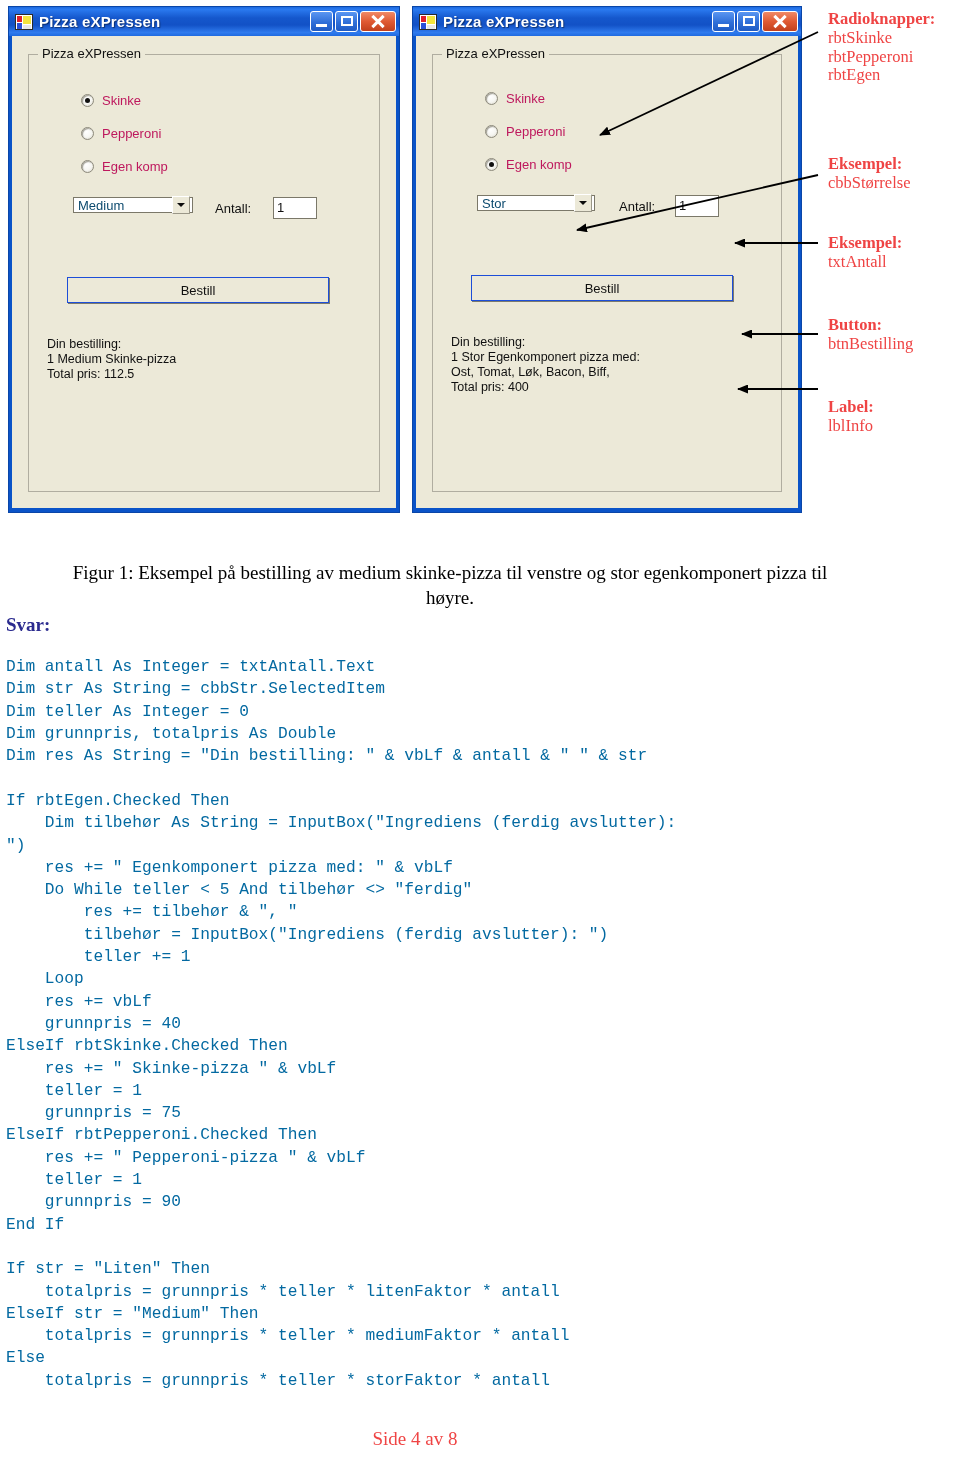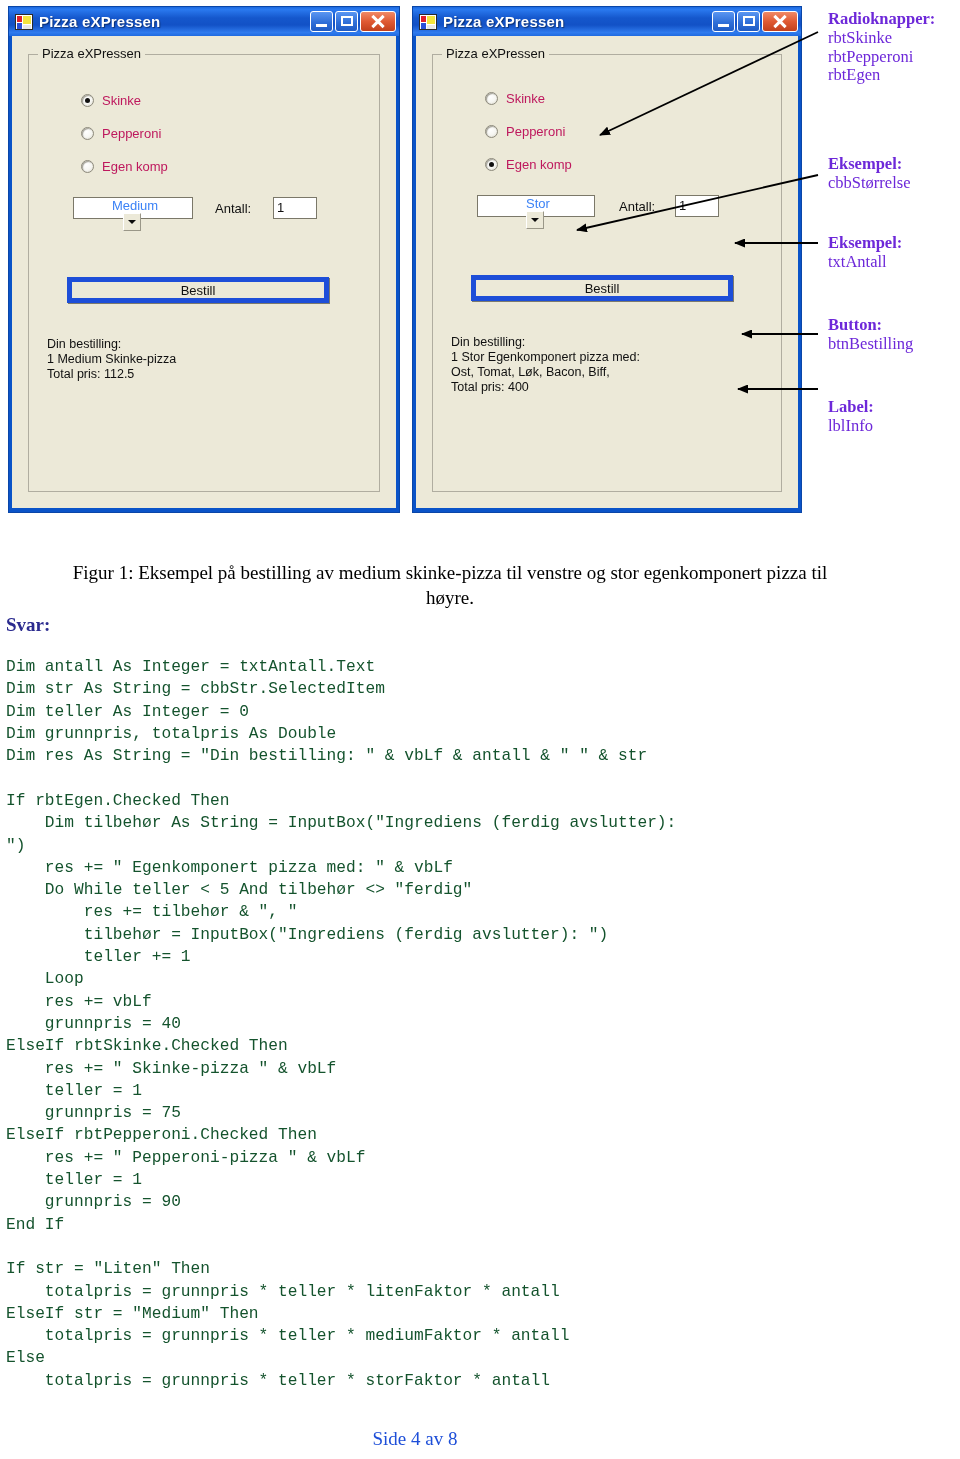--- a/index.html
+++ b/index.html
@@ -146,29 +146,28 @@
     content: "";
     position: absolute;
     left: 3px; top: 3px;
     width: 5px; height: 5px;
     border-radius: 50%;
     background: #101010;
   }
 
   .combobox {
     position: absolute;
-    height: 22px;
+    height: 16px;
     background: #ffffff;
     border: 1px solid #7b7869;
     box-sizing: border-box;
     display: flex;
     align-items: center;
     font-size: 13px;
-    color: #3b82f6;
-    flex-direction: column;
+    color: #0c4a6e;
   }
   .combobox .cb-val { padding-left: 4px; flex: 1 1 auto; white-space: nowrap; }
   .combobox .cb-arrow {
     width: 18px; height: 18px;
     margin-right: 2px;
     background: #ece9d8;
     border: 1px solid #9a9788;
     border-top-color: #ffffff;
     border-left-color: #ffffff;
     box-sizing: border-box;
@@ -199,21 +198,21 @@
     font-size: 13px;
     color: #101010;
     padding-left: 3px;
     line-height: 20px;
     height: 22px;
     white-space: nowrap;
   }
   .pushbutton {
     position: absolute;
     background: #ece9d8;
-    border: 5px solid #1d4ed8;
+    border: 1px solid #1d4ed8;
     box-shadow: 1px 1px 0 #7c7a6d;
     box-sizing: border-box;
     font-size: 13px;
     color: #101010;
     display: flex;
     align-items: center;
     justify-content: center;
     font-family: "Liberation Sans", sans-serif;
   }
   .infolabel {
@@ -227,21 +226,21 @@
   
   #callouts {
     position: absolute;
     left: 0; top: 0;
     width: 960px; height: 520px;
     pointer-events: none;
   }
   .callout {
     position: absolute;
     font-family: "Liberation Serif", serif;
-    color: #6d28d9;
+    color: #ef4444;
     line-height: 1.14;
     white-space: nowrap;
   }
   .callout .c-head { font-weight: bold; font-size: 16.5px; }
   .callout .c-item { font-size: 16.5px; }
 
   
   #caption {
     position: absolute;
     left: 55px; top: 560px; width: 790px;
@@ -261,30 +260,30 @@
     font-weight: bold;
     color: #2b2b8f;
   }
   #code {
     position: absolute;
     left: 6px; top: 640px;
     width: 880px;
     font-family: "Liberation Mono", monospace;
     font-size: 16.2px;
     line-height: 22.3px;
-    color: #14532d;
+    color: #0369a1;
     white-space: pre;
   }
   #footer {
     position: absolute;
     left: 0; top: 1428px; width: 830px;
     text-align: center;
     font-family: "Liberation Serif", serif;
     font-size: 19px;
-    color: #1d4ed8;
+    color: #ef4444;
   }
 </style>
 </head>
 <body>
 
 <div id="figure-area">
 
   <div class="vbwindow left">
     <div class="titlebar">
       <span class="app-icon">

